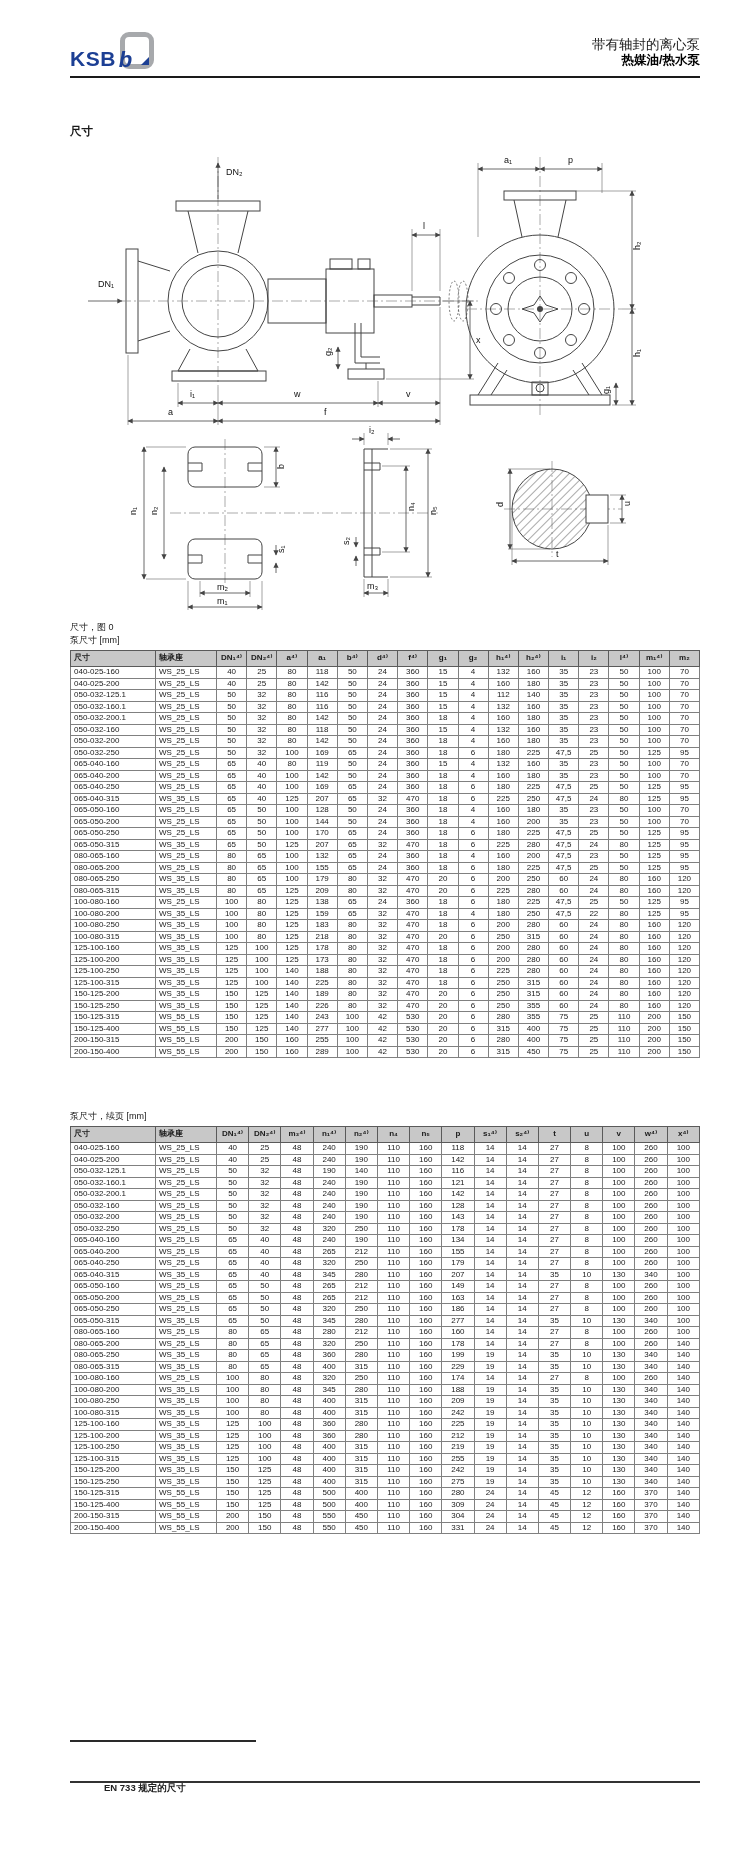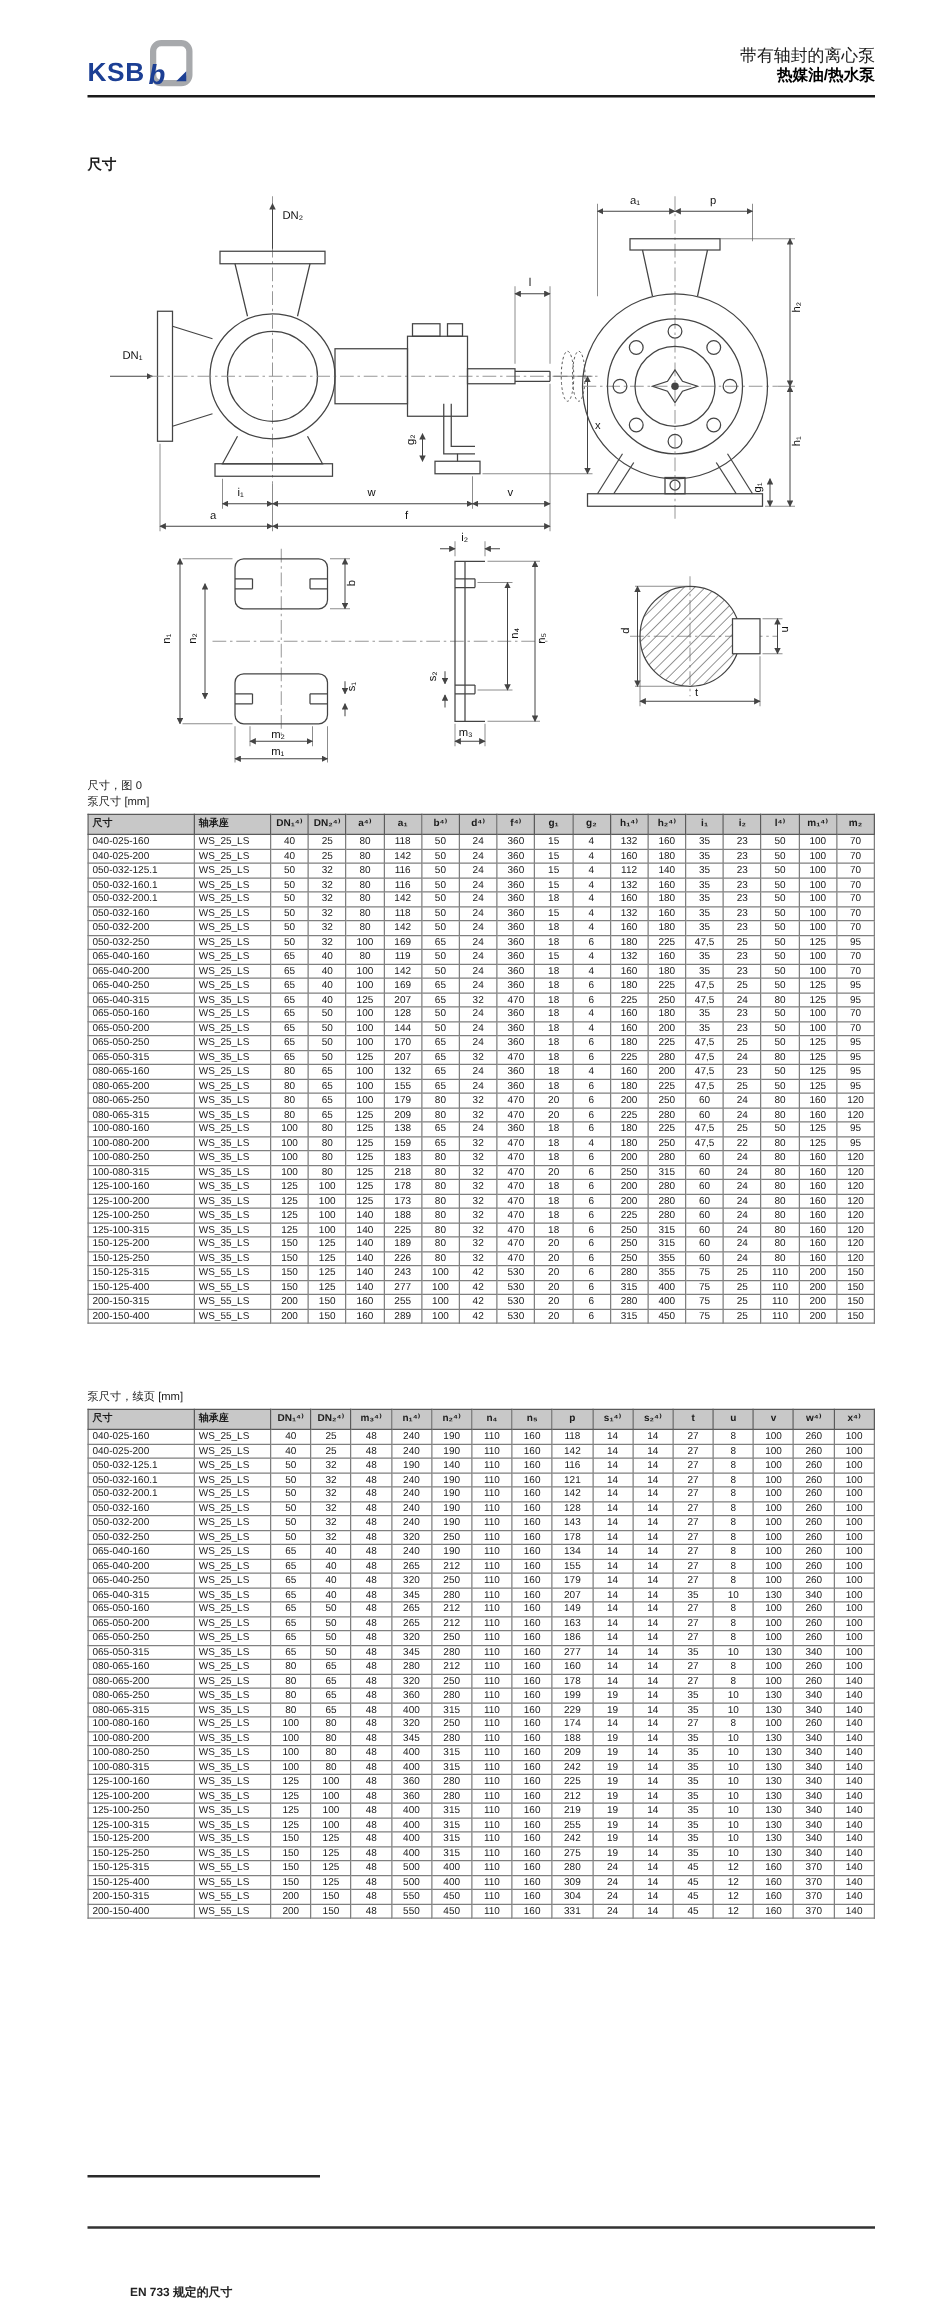--- a/index.html
+++ b/index.html
@@ -33,21 +33,21 @@
   th:nth-child(2),td:nth-child(2){width:56px;text-align:left;padding-left:3px;}
   
   svg text{font-size:9px;fill:#111;font-family:"Liberation Sans","DejaVu Sans",sans-serif;}
   .ln{stroke:#444;fill:none;stroke-width:1;}
   .thin{stroke:#666;fill:none;stroke-width:.6;}
   .dim{stroke:#444;fill:none;stroke-width:.8;}
   .cl{stroke:#888;fill:none;stroke-width:.7;stroke-dasharray:11 3 2 3;}
   .dash{stroke:#555;fill:none;stroke-width:.8;stroke-dasharray:2 2;}
   
   .fn-sep{position:absolute;left:70px;top:1740px;width:186px;height:2px;background:#2a2a2a;}
-  .fn-text{position:absolute;left:104px;top:1828px;font-size:9.5px;font-weight:bold;color:#222;}
+  .fn-text{position:absolute;left:104px;top:1782px;font-size:9.5px;font-weight:bold;color:#222;}
   .bottom-rule{position:absolute;left:70px;top:1781px;width:630px;height:2px;background:#333;}
 </style>
 </head>
 <body>
 
 <div class="content">
 
   <div class="hdr">
     <div class="logo">
       <span class="logo-text">KSB</span>

